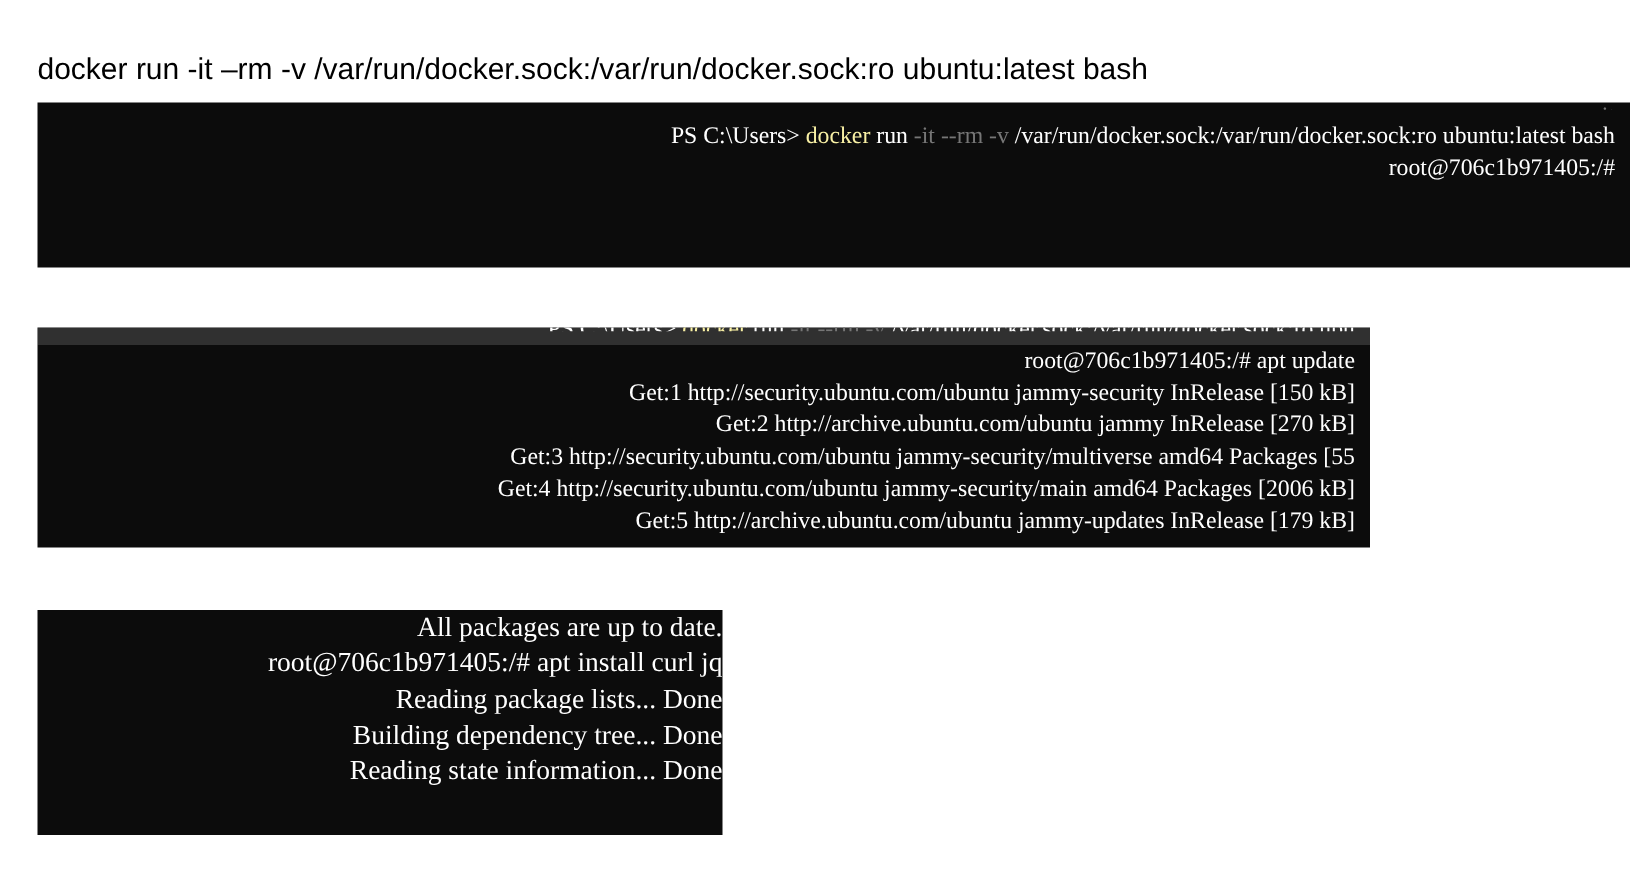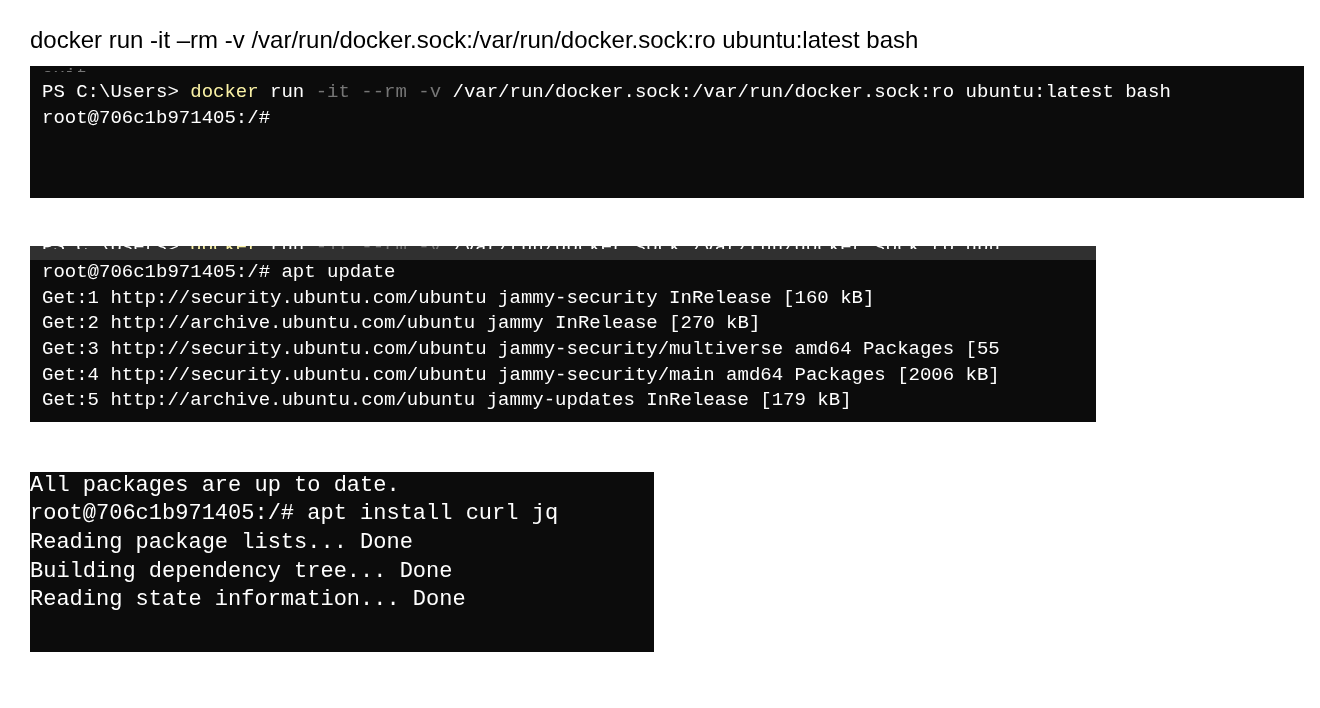--- a/index.html
+++ b/index.html
@@ -7,45 +7,46 @@
     padding: 20px 30px;
     background: #ffffff;
     font-family: Arial, Helvetica, sans-serif;
     width: 1320px;
     box-sizing: border-box;
   }
   .title {
     font-size: 24px;
     font-weight: 400;
     color: #000000;
-    margin: 6px 0 12px 0;
+    margin: 22px 0 12px 0;
   }
   .term {
     background: #0c0c0c;
     color: #cccccc;
-    font-family: Liberation Mono, monospace;
+    font-family: Liberation Serif, serif;
     font-size: 19px;
     line-height: 1.35;
     padding: 6px 12px 8px 12px;
     margin: 0 0 48px 0;
     white-space: pre;
     overflow: hidden;
     position: relative;
+    text-align: right;
   }
   .term.first {
     width: 1250px;
     height: 118px;
   }
   .term.second {
     width: 1042px;
     padding-top: 0;
     margin-bottom: 50px;
   }
   .term.third {
-    width: 624px;
+    width: 548px;
     padding: 0 0 0 0;
     font-size: 22px;
     line-height: 1.3;
     margin-bottom: 0;
     height: 180px;
   }
   .dim { color: #767676; }
   .yellow { color: #f9f1a5; }
   .white { color: #ffffff; }
   .exitcut {
@@ -67,21 +68,21 @@
 </style>
 </head>
 <body>
 
 <div class="title">docker run -it –rm -v /var/run/docker.sock:/var/run/docker.sock:ro ubuntu:latest bash</div>
 
 <div class="term first"><span class="exitcut">exit</span><span class="white">PS C:\Users&gt; </span><span class="yellow">docker</span><span class="white"> run </span><span class="dim">-it --rm -v</span><span class="white"> /var/run/docker.sock:/var/run/docker.sock:ro ubuntu:latest bash</span>
 <span class="white">root@706c1b971405:/#</span></div>
 
 <div class="term second"><div class="fadeTop"></div><span style="position:relative;top:-11px;display:block;height:14px;overflow:hidden"><span class="white">PS C:\Users&gt; </span><span class="yellow">docker</span><span class="white"> run </span><span class="dim">-it --rm -v</span><span class="white"> /var/run/docker.sock:/var/run/docker.sock:ro ubu</span></span><span class="white">root@706c1b971405:/# apt update</span>
-<span class="white">Get:1 http://security.ubuntu.com/ubuntu jammy-security InRelease [160 kB]</span>
+<span class="white">Get:1 http://security.ubuntu.com/ubuntu jammy-security InRelease [150 kB]</span>
 <span class="white">Get:2 http://archive.ubuntu.com/ubuntu jammy InRelease [270 kB]</span>
 <span class="white">Get:3 http://security.ubuntu.com/ubuntu jammy-security/multiverse amd64 Packages [55</span>
 <span class="white">Get:4 http://security.ubuntu.com/ubuntu jammy-security/main amd64 Packages [2006 kB]</span>
 <span class="white">Get:5 http://archive.ubuntu.com/ubuntu jammy-updates InRelease [179 kB]</span></div>
 
 <div class="term third"><span class="white">All packages are up to date.</span>
 <span class="white">root@706c1b971405:/# apt install curl jq</span>
 <span class="white">Reading package lists... Done</span>
 <span class="white">Building dependency tree... Done</span>
 <span class="white">Reading state information... Done</span></div>

